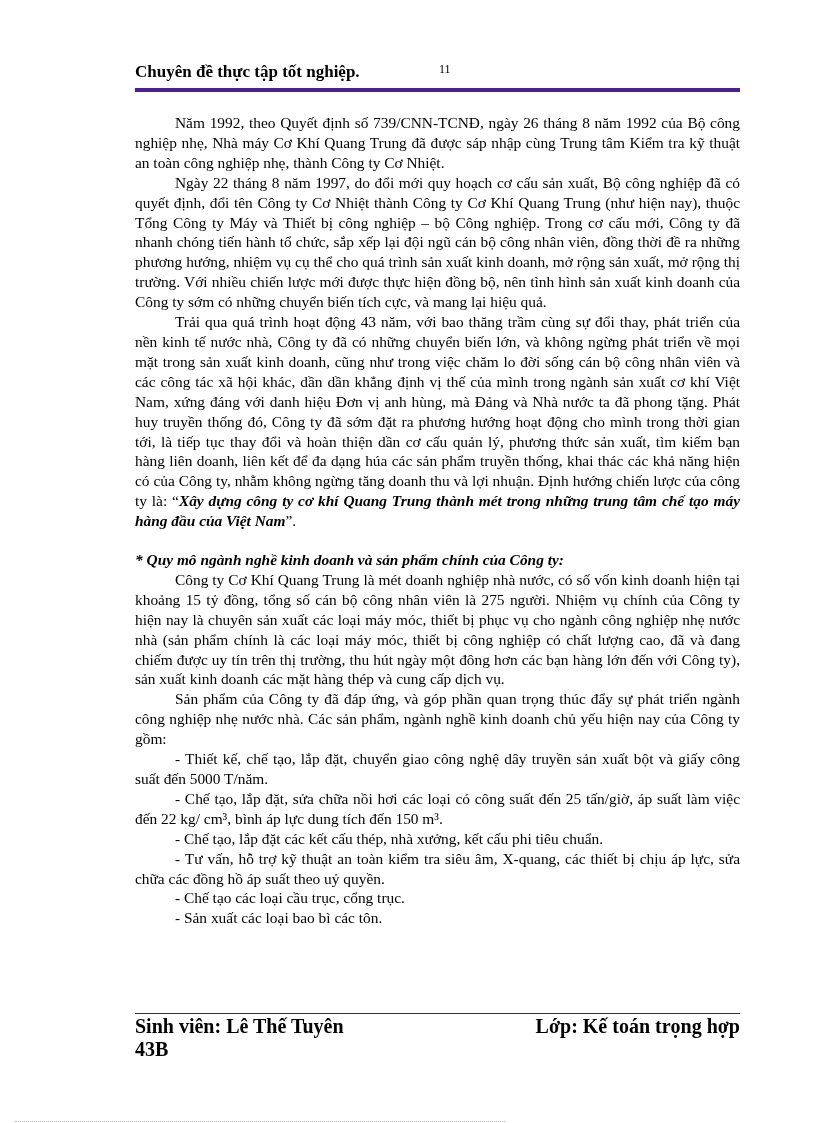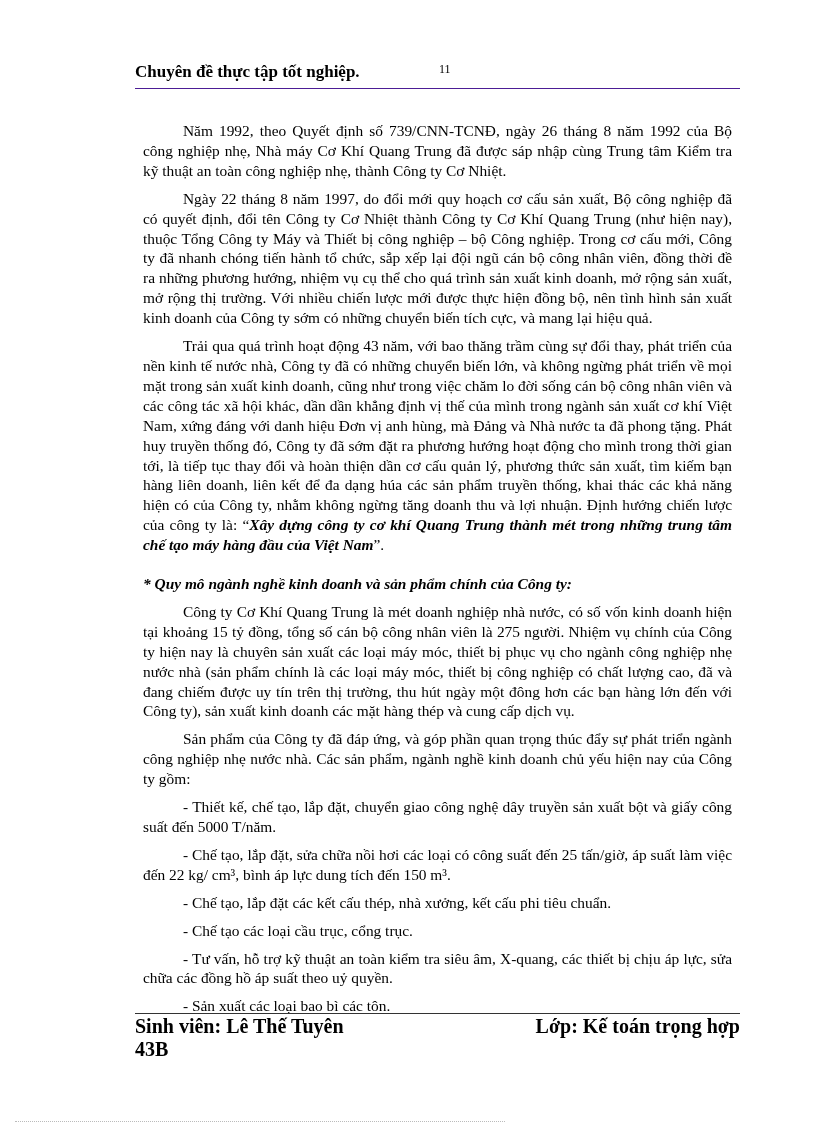--- a/index.html
+++ b/index.html
@@ -1,22 +1,22 @@
 <!DOCTYPE html>
 <html><head>
   <meta charset="utf-8">
   <style>
     html, body { margin: 0; padding: 0; background: #ffffff; }
     body { width: 816px; height: 1123px; position: relative; overflow: hidden; font-family: "Liberation Serif", serif; color: #000; }
     .page { position: absolute; left: 135px; top: 0; width: 605px; }
-    .header { position: absolute; top: 62px; left: 0; width: 605px; height: 26px; border-bottom: 1px solid #4c1d95; }
+    .header { position: absolute; top: 62px; left: 0; width: 605px; height: 26px; border-bottom: 4px solid #4c1d95; }
     .header-title { position: absolute; left: 0; top: 0; font-weight: bold; font-size: 17px; }
     .header-page { position: absolute; left: 304px; top: 0; font-size: 12px; }
     .body { position: absolute; top: 113px; left: 0; width: 605px; font-size: 15.4px; line-height: 19.9px; text-align: justify; }
-    .body p { margin: 8px; text-indent: 40px; }
+    .body p { margin: 0; text-indent: 40px; }
     .body p.section { text-indent: 0; font-weight: bold; font-style: italic; margin-top: 19px; }
     .bi { font-weight: bold; font-style: italic; }
     .footer { position: absolute; top: 1013px; left: 0; width: 605px; border-top: 1px solid #333; font-weight: bold; font-size: 20px; line-height: 23px; padding-top: 1px; }
     .footer-left { float: left; }
     .footer-right { float: right; }
     .footer-line2 { clear: both; }
     .dotline { position: absolute; top: 1121px; left: 15px; width: 490px; border-top: 1px dotted #bbb; }
   </style>
 </head>
 <body>
@@ -32,22 +32,22 @@
     <p>Ngày 22 tháng 8 năm 1997, do đổi mới quy hoạch cơ cấu sản xuất, Bộ công nghiệp đã có quyết định, đổi tên Công ty Cơ Nhiệt thành Công ty Cơ Khí Quang Trung (như hiện nay), thuộc Tổng Công ty Máy và Thiết bị công nghiệp – bộ Công nghiệp. Trong cơ cấu mới, Công ty đã nhanh chóng tiến hành tổ chức, sắp xếp lại đội ngũ cán bộ công nhân viên, đồng thời đề ra những phương hướng, nhiệm vụ cụ thể cho quá trình sản xuất kinh doanh, mở rộng sản xuất, mở rộng thị trường. Với nhiều chiến lược mới được thực hiện đồng bộ, nên tình hình sản xuất kinh doanh của Công ty sớm có những chuyển biến tích cực, và mang lại hiệu quả.</p>
     <p><span>Trải qua quá trình hoạt động 43 năm, với bao thăng trầm cùng sự đổi thay, phát triển của nền kinh tế nước nhà, Công ty đã có những chuyển biến lớn, và không ngừng phát triển về mọi mặt trong sản xuất kinh doanh, cũng như trong việc chăm lo đời sống cán bộ công nhân viên và các công tác xã hội khác, dần dần khẳng định vị thế của mình trong ngành sản xuất cơ khí Việt Nam, xứng đáng với danh hiệu Đơn vị anh hùng, mà Đảng và Nhà nước ta đã phong tặng. Phát huy truyền thống đó, Công ty đã sớm đặt ra phương hướng hoạt động cho mình trong thời gian tới, là tiếp tục thay đổi và hoàn thiện dần cơ cấu quản lý, phương thức sản xuất, tìm kiếm bạn hàng liên doanh, liên kết để đa dạng húa các sản phẩm truyền thống, khai thác các khả năng hiện có của Công ty, nhằm không ngừng tăng doanh thu và lợi nhuận. Định hướng chiến lược của công ty là: “</span><span class="bi">Xây dựng công ty cơ khí Quang Trung thành mét trong những trung tâm chế tạo máy hàng đầu của Việt Nam</span><span>”.</span></p>
 
     <p class="section">* Quy mô ngành nghề kinh doanh và sản phẩm chính của Công ty:</p>
     <p>Công ty Cơ Khí Quang Trung là mét doanh nghiệp nhà nước, có số vốn kinh doanh hiện tại khoảng 15 tỷ đồng, tổng số cán bộ công nhân viên là 275 người. Nhiệm vụ chính của Công ty hiện nay là chuyên sản xuất các loại máy móc, thiết bị phục vụ cho ngành công nghiệp nhẹ nước nhà (sản phẩm chính là các loại máy móc, thiết bị công nghiệp có chất lượng cao, đã và đang chiếm được uy tín trên thị trường, thu hút ngày một đông hơn các bạn hàng lớn đến với Công ty), sản xuất kinh doanh các mặt hàng thép và cung cấp dịch vụ.</p>
     <p>Sản phẩm của Công ty đã đáp ứng, và góp phần quan trọng thúc đẩy sự phát triển ngành công nghiệp nhẹ nước nhà. Các sản phẩm, ngành nghề kinh doanh chủ yếu hiện nay của Công ty gồm:</p>
 
     <p>- Thiết kế, chế tạo, lắp đặt, chuyển giao công nghệ dây truyền sản xuất bột và giấy công suất đến 5000 T/năm.</p>
     <p>- Chế tạo, lắp đặt, sửa chữa nồi hơi các loại có công suất đến 25 tấn/giờ, áp suất làm việc đến 22 kg/ cm³, bình áp lực dung tích đến 150 m³.</p>
     <p>- Chế tạo, lắp đặt các kết cấu thép, nhà xưởng, kết cấu phi tiêu chuẩn.</p>
+    <p>- Tư vấn, hỗ trợ kỹ thuật an toàn kiểm tra siêu âm, X-quang, các thiết bị chịu áp lực, sửa chữa các đồng hồ áp suất theo uỷ quyền.</p>
     <p>- Chế tạo các loại cầu trục, cổng trục.</p>
-    <p>- Tư vấn, hỗ trợ kỹ thuật an toàn kiểm tra siêu âm, X-quang, các thiết bị chịu áp lực, sửa chữa các đồng hồ áp suất theo uỷ quyền.</p>
     <p>- Sản xuất các loại bao bì các tôn.</p>
   </div>
 
   <div class="footer">
     <span class="footer-left">Sinh viên: Lê Thế Tuyên</span>
     <span class="footer-right">Lớp: Kế toán trọng hợp</span>
     <div class="footer-line2">43B</div>
   </div>
 </div>
 

